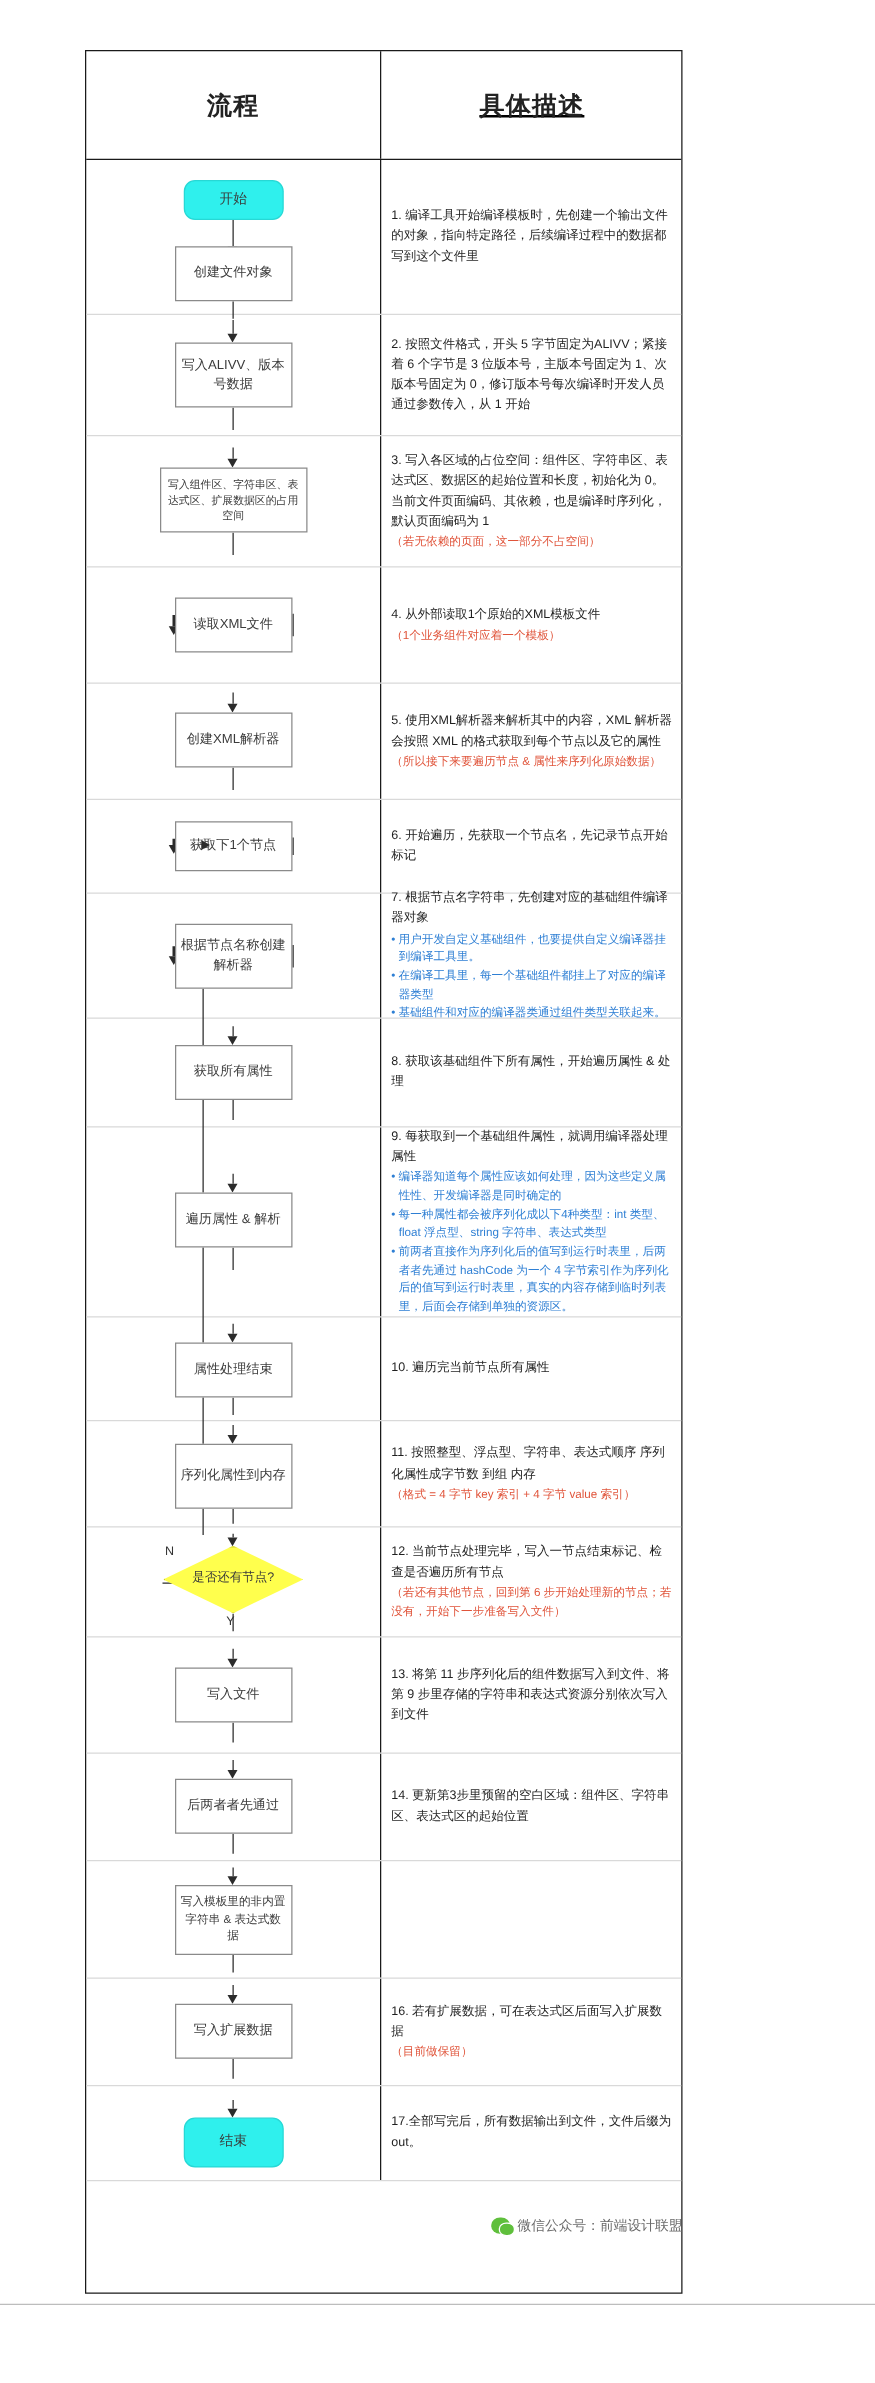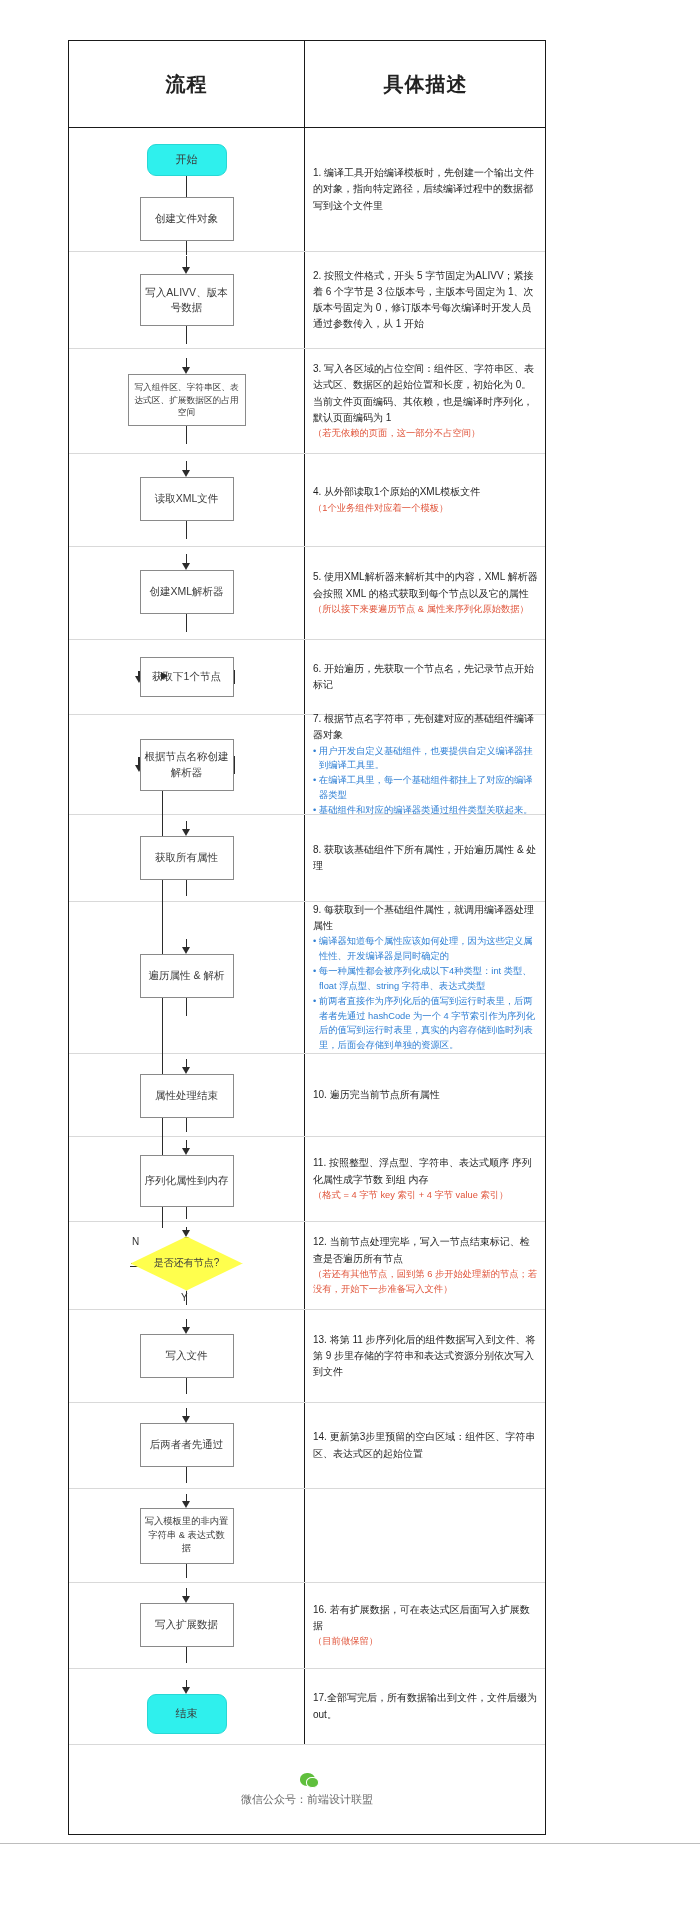--- a/index.html
+++ b/index.html
@@ -27,21 +27,21 @@
   }
   .cell-desc {
     flex:1 1 auto;
     padding:8px 7px 8px 8px;
     display:flex; flex-direction:column; justify-content:center;
   }
   .hdr-txt { font-size:20px; font-weight:bold; color:#222; letter-spacing:1px; }
   .row.header .cell-flow, .row.header .cell-desc {
     height:86px; align-items:center; justify-content:center;
   }
-  .row.header .cell-desc { flex-direction:row; }
+  .row.header .cell-desc { flex-direction:row;text-decoration:underline; }
 
   
   .node {
     position:relative; z-index:3;
     display:flex; align-items:center; justify-content:center;
     text-align:center;
     font-size:10.5px; color:#3b3b3b; line-height:1.45;
     padding:2px 4px;
   }
   .node.rect {
@@ -74,23 +74,22 @@
   .d-main { font-size:10px; color:#1f1f1f; line-height:1.62; }
   .d-blue { font-size:9.3px; color:#2e7fd4; line-height:1.6; }
   .d-red  { font-size:9.3px; color:#e0543a; line-height:1.6; }
 
   
   .blabel { position:absolute; font-size:10px; color:#333; z-index:4; }
 
   
   #footer {
     position:absolute; left:68px; top:1773px; width:478px;
-    display:flex; align-items:center; justify-content:center;
+    display:flex; align-items:center; justify-content:flex-end;
     gap:6px;
-    flex-direction:column;
   }
   #footer .wc-ico {
     width:15px; height:13px; border-radius:7px/6px;
     background:#5fbf3c; position:relative; display:inline-block;
   }
   #footer .wc-ico::after{
     content:""; position:absolute; right:-4px; bottom:-2px;
     width:11px;height:9px;border-radius:6px/5px;background:#5fbf3c;
     border:1.4px solid #fff;
   }
@@ -155,21 +154,21 @@
         <div class="conn" style="top:0;height:18px"></div>
       </div>
     </div>
     <div class="cell-desc">
       <div class="d-main">3. 写入各区域的占位空间：组件区、字符串区、表达式区、数据区的起始位置和长度，初始化为 0。当前文件页面编码、其依赖，也是编译时序列化，默认页面编码为 1</div>
       <div class="d-red">（若无依赖的页面，这一部分不占空间）</div>
     </div>
   </div>
 
   <div class="row" style="height:93px">
-    <div class="cell-flow" style="flex-direction:column;justify-content:center">
+    <div class="cell-flow" style="flex-direction:row;justify-content:center">
       <div style="position:relative;width:1px;height:16px">
         <div class="conn" style="top:0;height:9px"></div>
         <div class="arrowhead" style="top:9px"></div>
       </div>
       <div class="node rect">读取XML文件</div>
       <div style="position:relative;width:1px;height:18px">
         <div class="conn" style="top:0;height:18px"></div>
       </div>
     </div>
     <div class="cell-desc">

